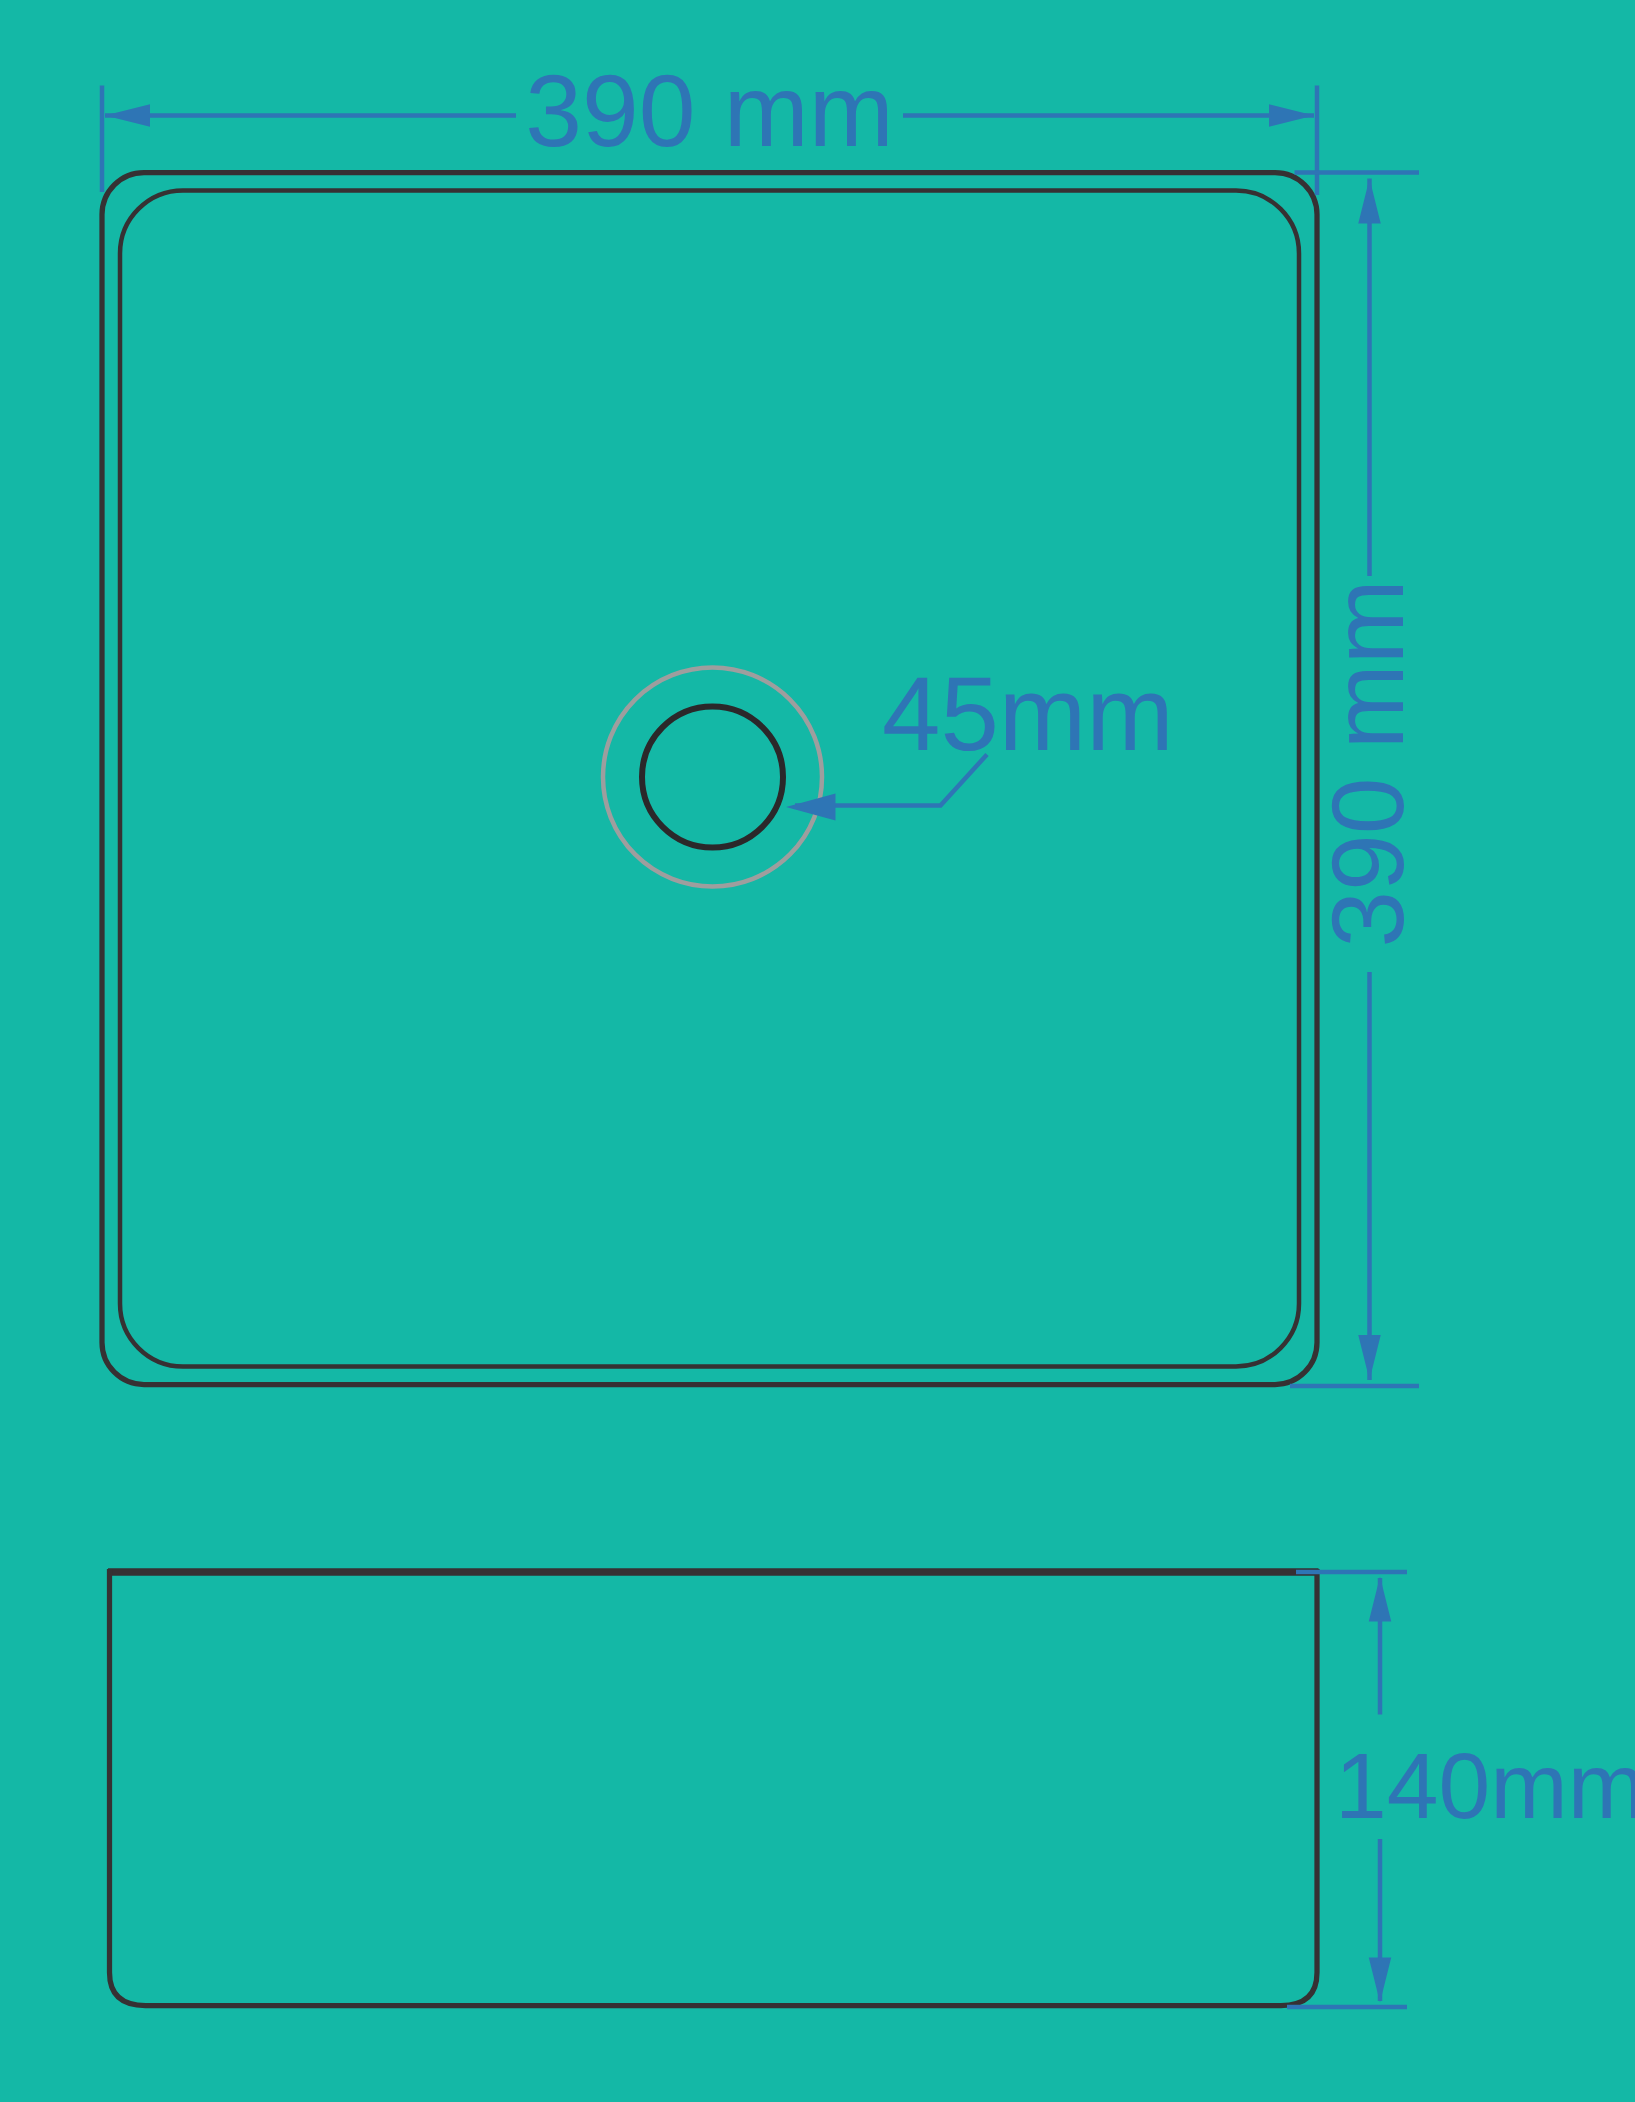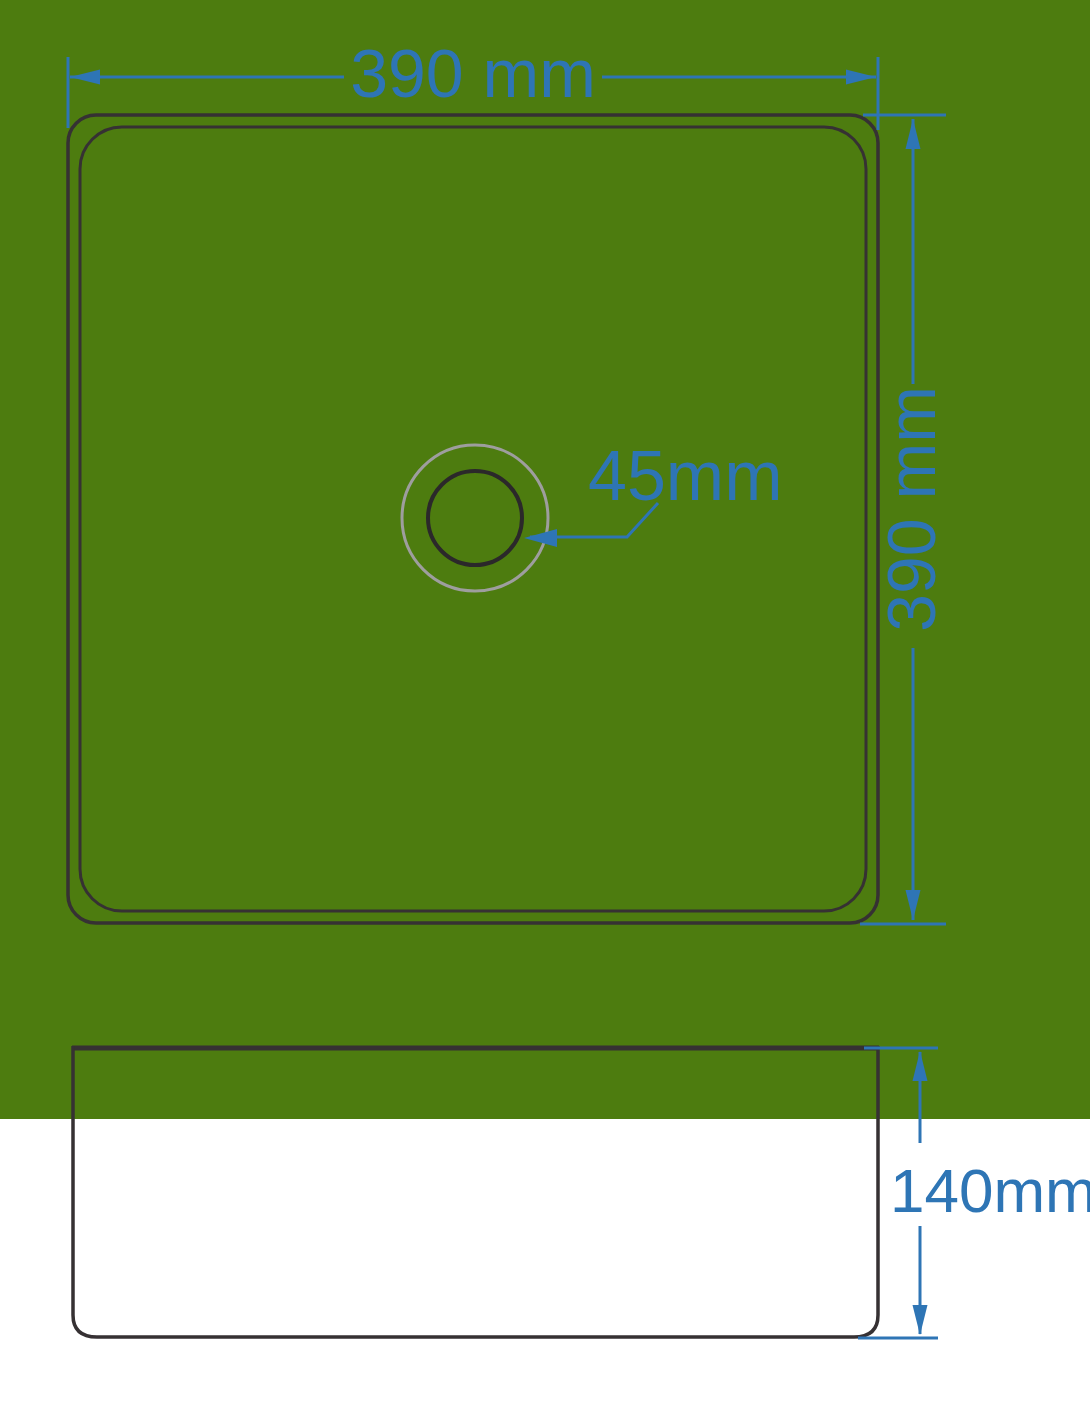--- a/index.html
+++ b/index.html
@@ -6,22 +6,22 @@
     margin: 0;
     padding: 0;
     background: #ffffff;
     width: 1090px;
     height: 1401px;
     overflow: hidden;
   }
   .drawing-wrap {
     position: relative;
     width: 1090px;
-    height: 1119px;
-    background: #4d7c0f;
+    height: 1401px;
+    background: #14b8a6;
   }
   svg { display: block; }
 
   
   .outline {
     fill: none;
     stroke: #363133;
     stroke-width: 3.5;
   }
   .outline-thin {

